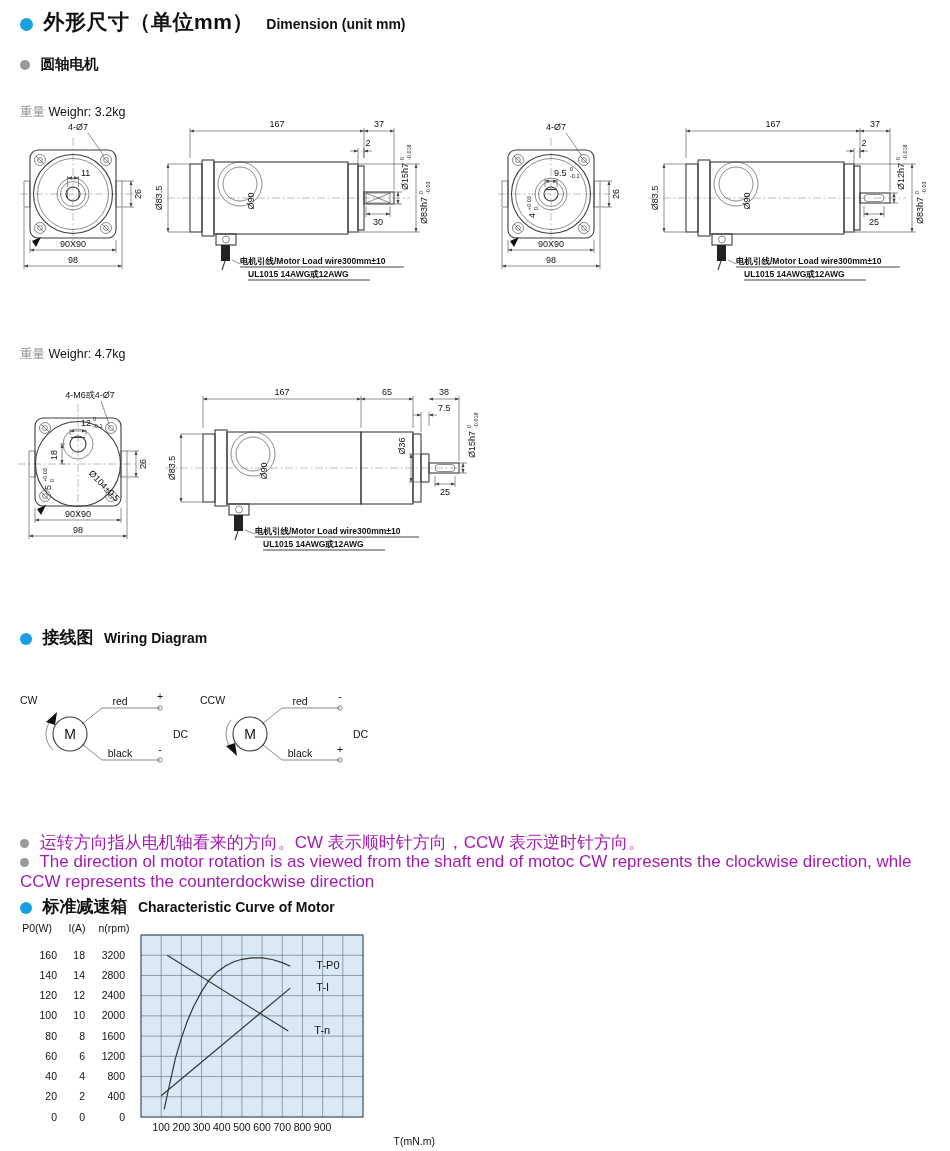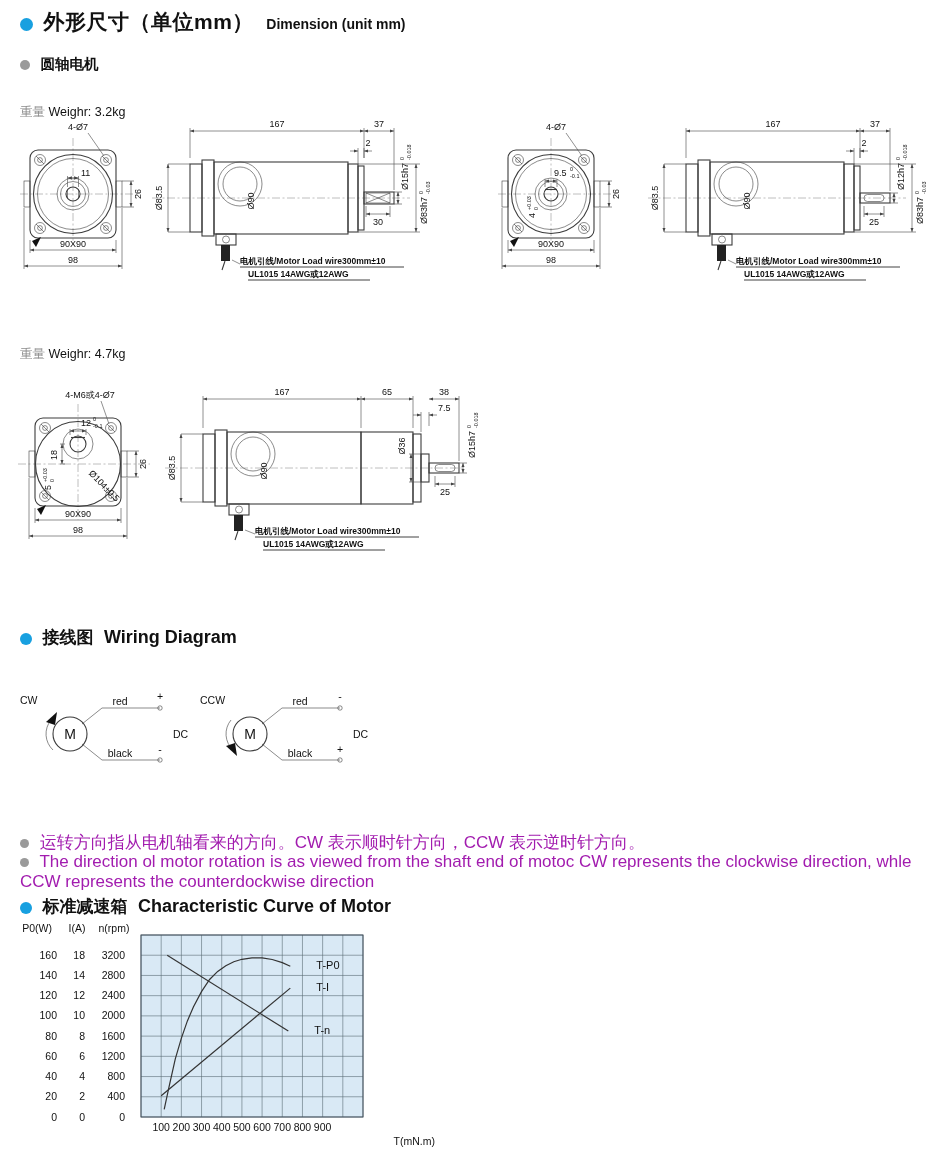--- a/index.html
+++ b/index.html
@@ -8,21 +8,21 @@
   .abs{position:absolute;}
   .dot{display:inline-block;border-radius:50%;vertical-align:middle;margin-right:6px;}
   .dot.blue{width:13px;height:13px;background:#18a0e0;}
   .dot.gray{width:10px;height:10px;background:#9a9a9a;}
   .dot.sm{width:9px;height:9px;background:#9a9a9a;}
   .h1cn{font-size:21px;font-weight:bold;letter-spacing:.5px;}
   .h1en{font-size:14px;font-weight:bold;margin-left:8px;}
   .h2cn{font-size:14.5px;font-weight:bold;}
   .h2rest{font-size:14.5px;font-weight:normal;}
   .h3cn{font-size:17px;font-weight:bold;text-align:center;}
-  .h3en{font-size:18px;font-weight:bold;margin-left:6px;}
+  .h3en{font-size:14px;font-weight:bold;margin-left:6px;}
   .wline{font-size:12.5px;}
   .wlab{color:#8a8a8a;}
   .note{font-size:17px;color:#a21caf;}
   svg text{font-family:"Liberation Sans",sans-serif;fill:#111;}
   .d{font-size:9px;} .dn{font-size:8.5px;font-weight:bold;} .dt{font-size:5.5px;}
   .wd{font-size:10.5px;}
   .s{stroke:#3c3c3c;fill:none;stroke-width:1.1;}
   .sl{stroke:#3c3c3c;fill:none;stroke-width:.6;}
   .dm{stroke:#555;stroke-width:.65;fill:none;}
   .cl{stroke:#888;stroke-width:.55;stroke-dasharray:8 2.5 2 2.5;fill:none;}

